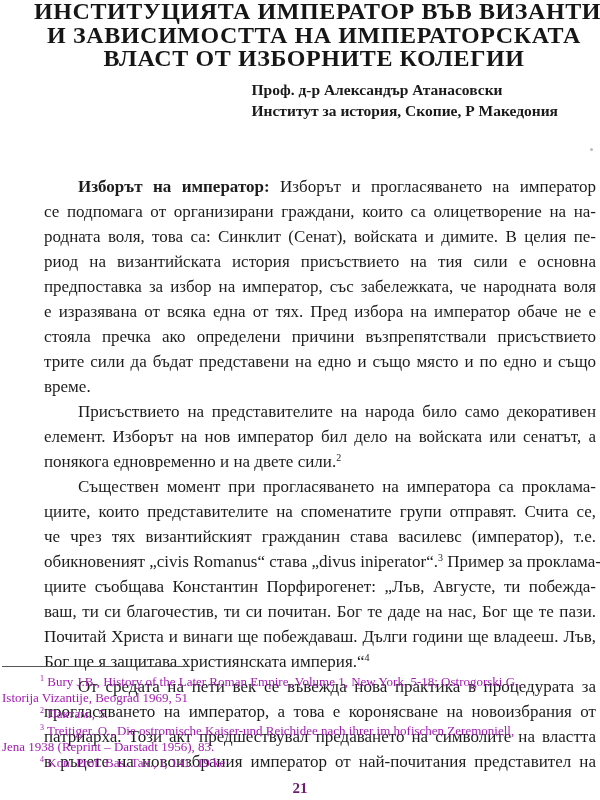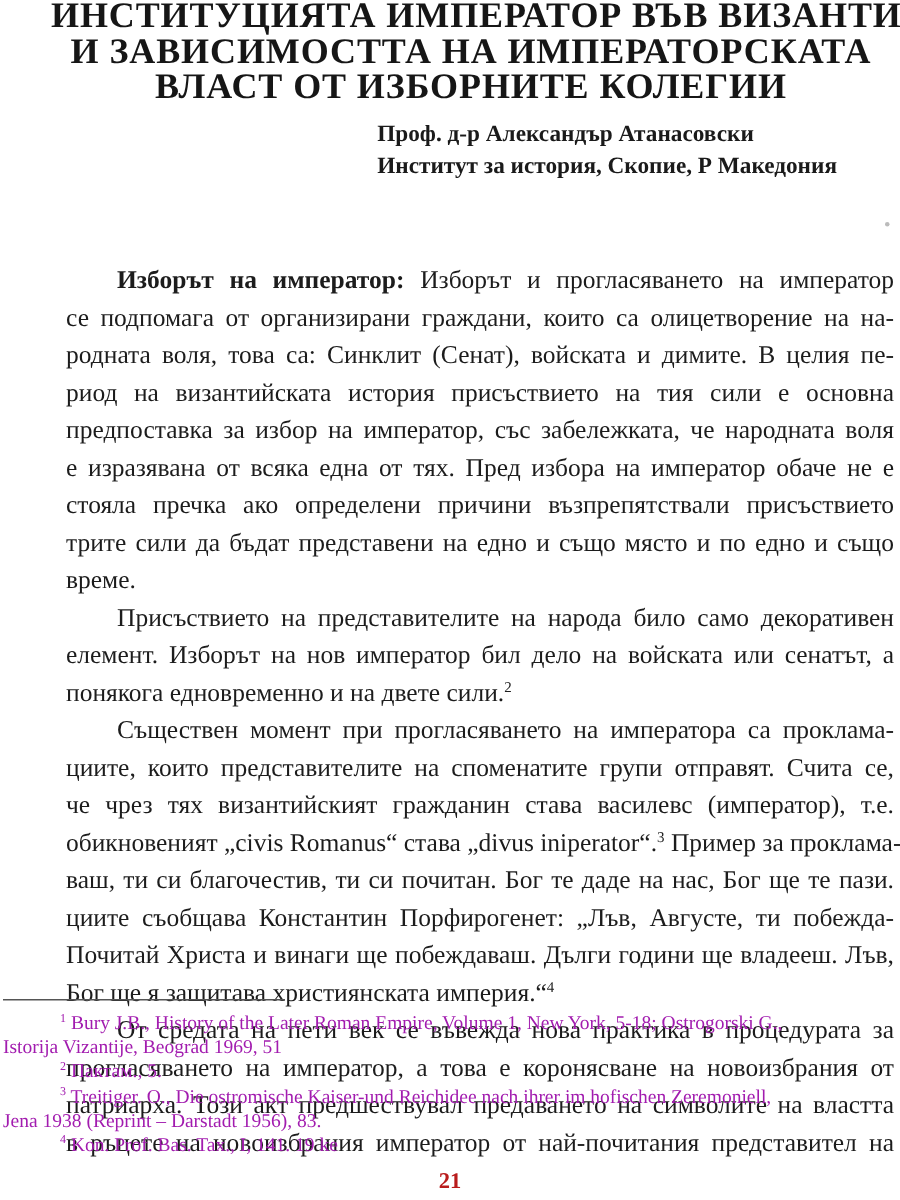--- a/index.html
+++ b/index.html
@@ -44,21 +44,21 @@
   }
   .footnotes {
     position: absolute; left: 2px; top: 674px; width: 596px;
     font-size: 13px; line-height: 16.2px; color: #a21caf;
   }
   .fn-line { white-space: nowrap; display: block; }
   .fn-line.indent { padding-left: 38px; }
   .fn-line sup { font-size: 8px; vertical-align: 5px; }
   .page-number {
     position: absolute; left: 0; width: 600px; top: 780px; text-align: center;
-    font-weight: bold; font-size: 15px; color: #b91c1c;
+    font-weight: bold; font-size: 15px; color: #701a75;
   }
 </style>
 </head>
 <body>
 
 <div class="title">
   <div>ИНСТИТУЦИЯТА ИМПЕРАТОР ВЪВ ВИЗАНТИЯ</div>
   <div>И ЗАВИСИМОСТТА НА ИМПЕРАТОРСКАТА</div>
   <div>ВЛАСТ ОТ ИЗБОРНИТЕ КОЛЕГИИ</div>
 </div>
@@ -80,22 +80,22 @@
   <span class="line">стояла пречка ако определени причини възпрепятствали присъствието</span>
   <span class="line">трите сили да бъдат представени на едно и също място и по едно и също</span>
   <span class="line last">време.</span>
   <span class="line indent">Присъствието на представителите на народа било само декоративен</span>
   <span class="line">елемент. Изборът на нов император бил дело на войската или сенатът, а</span>
   <span class="line last"><span>понякога едновременно и на двете сили.</span><sup>2</sup></span>
   <span class="line indent">Съществен момент при прогласяването на императора са проклама-</span>
   <span class="line">циите, които представителите на споменатите групи отправят. Счита се,</span>
   <span class="line">че чрез тях византийският гражданин става василевс (император), т.е.</span>
   <span class="line"><span>обикновеният „civis Romanus“ става „divus iniperator“.</span><sup>3</sup><span> Пример за проклама-</span></span>
+  <span class="line">циите съобщава Константин Порфирогенет: „Лъв, Августе, ти побежда-</span>
   <span class="line">ваш, ти си благочестив, ти си почитан. Бог те даде на нас, Бог ще те пази.</span>
-  <span class="line">циите съобщава Константин Порфирогенет: „Лъв, Августе, ти побежда-</span>
   <span class="line">Почитай Христа и винаги ще побеждаваш. Дълги години ще владееш. Лъв,</span>
   <span class="line last"><span>Бог ще я защитава християнската империя.“</span><sup>4</sup></span>
   <span class="line indent">От средата на пети век се въвежда нова практика в процедурата за</span>
   <span class="line">прогласяването на император, а това е коронясване на новоизбрания от</span>
   <span class="line">патриарха. Този акт предшествувал предаването на символите на властта</span>
   <span class="line">в ръцете на новоизбрания император от най-почитания представител на</span>
 </div>
 
 <div class="fn-rule"></div>
 

